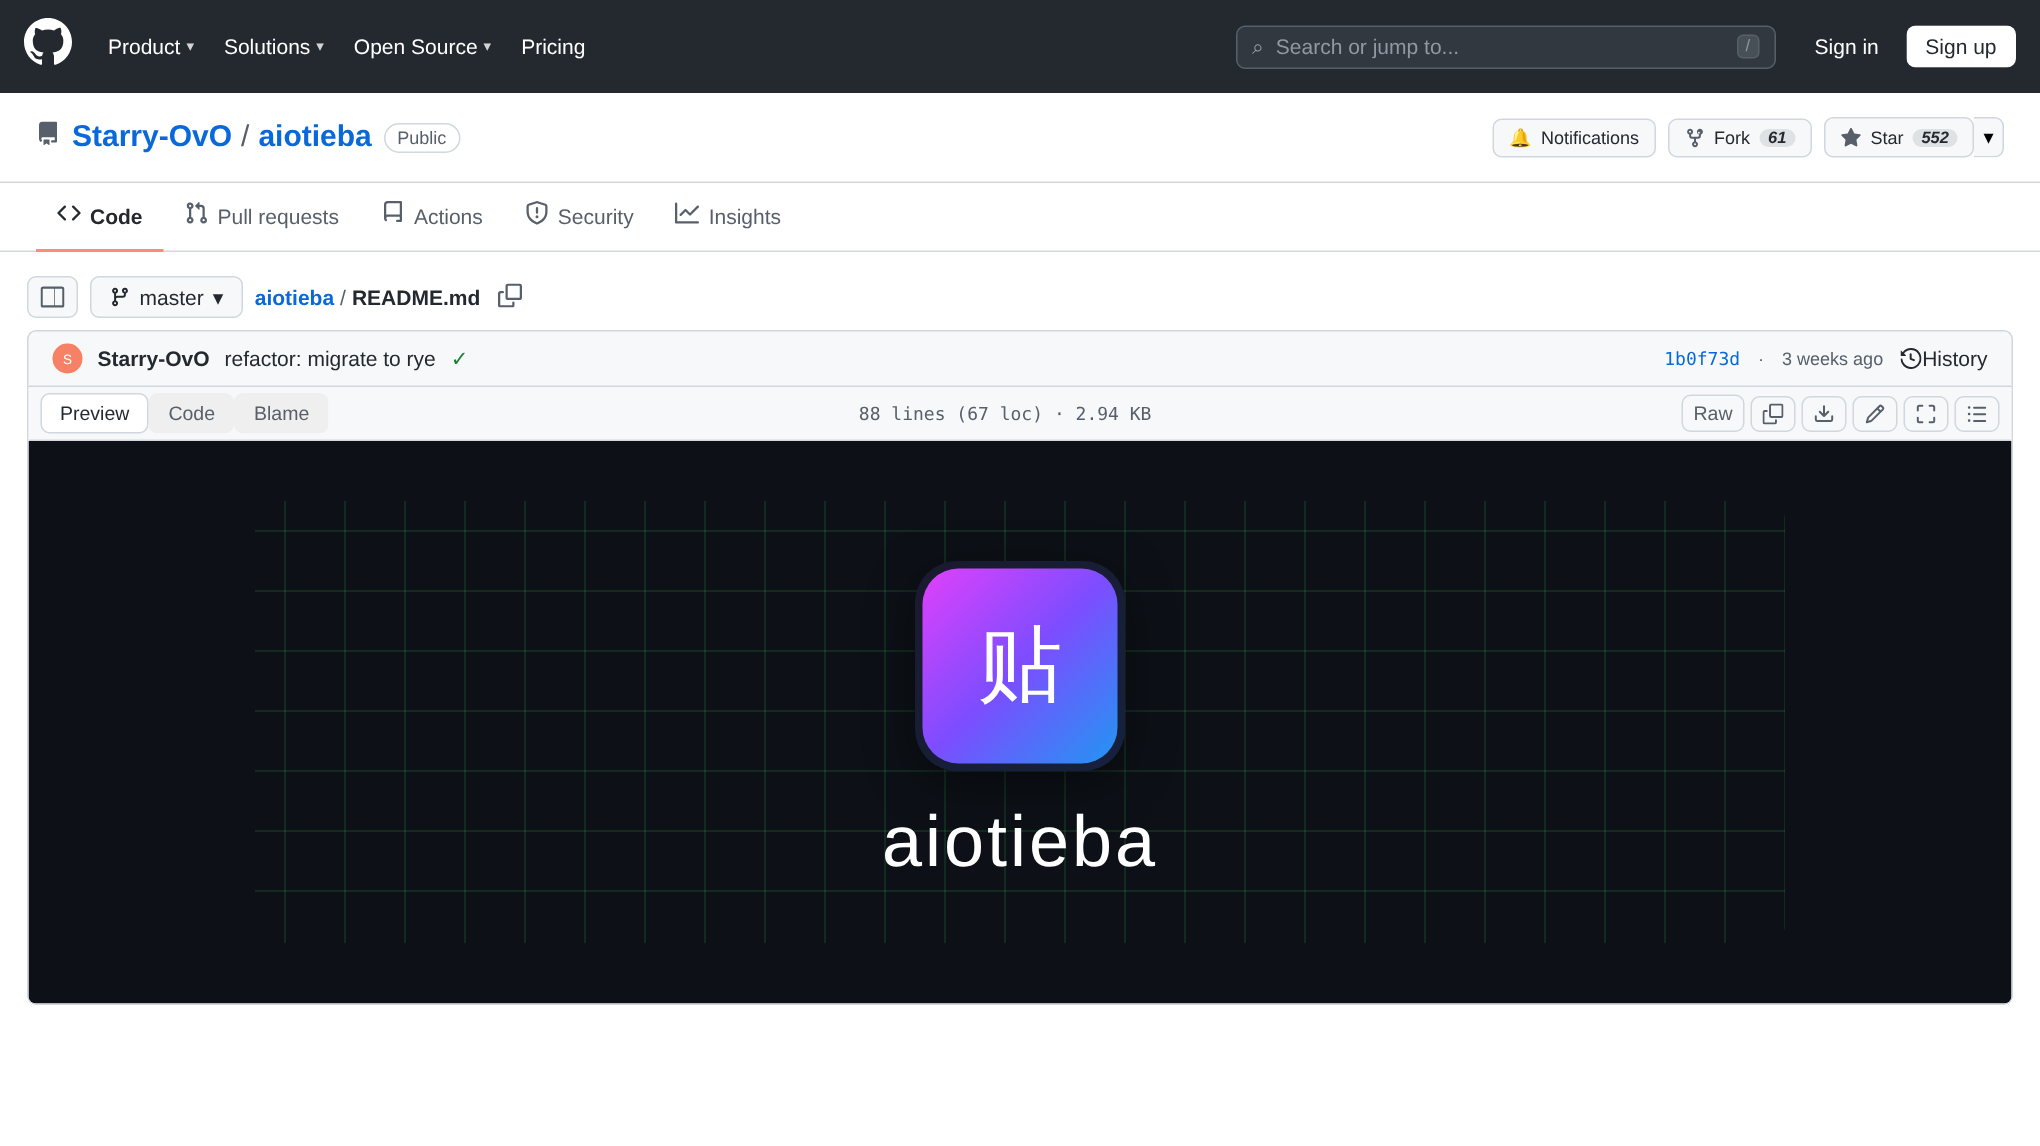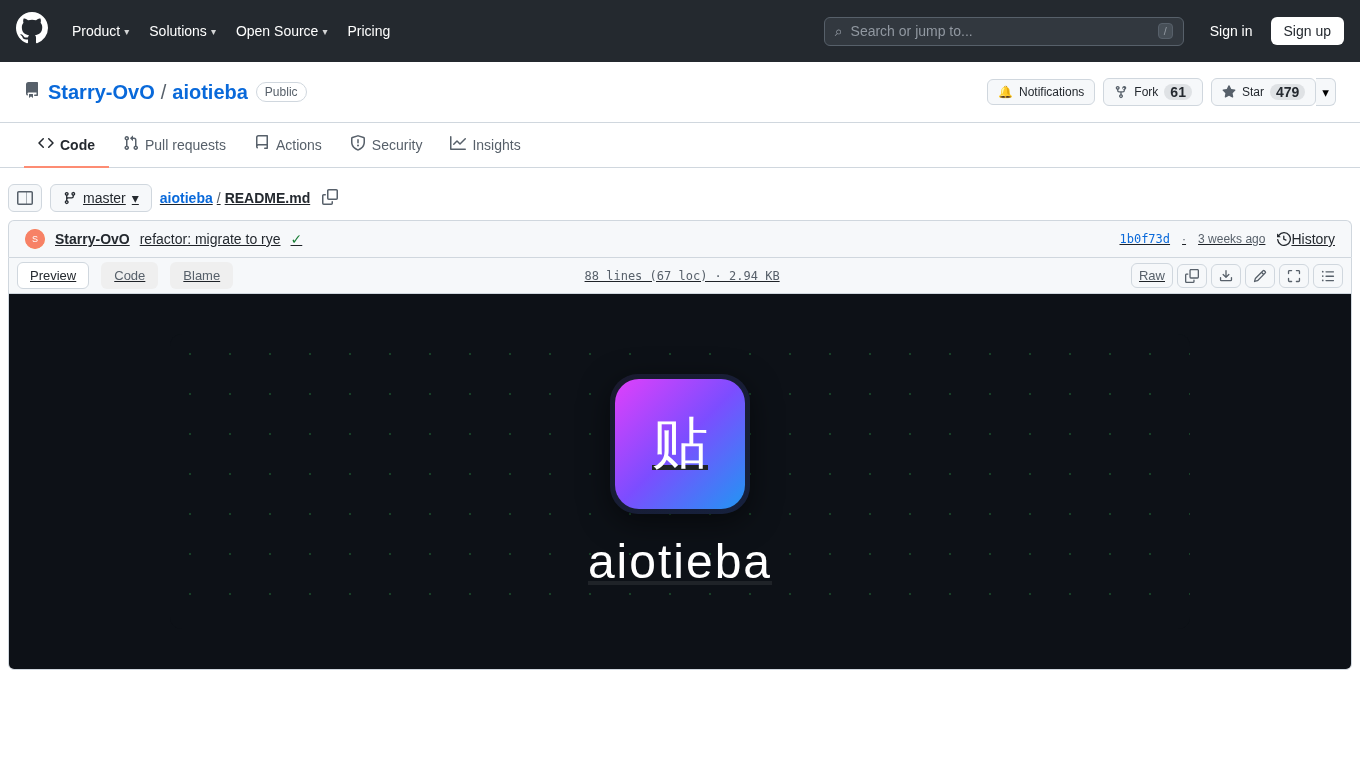--- a/index.html
+++ b/index.html
@@ -49,40 +49,40 @@
     .repo-breadcrumb .slash { color: #57606a; font-weight: 300; margin: 0 2px; }
     .repo-breadcrumb .repo-name { color: #0969da; font-weight: 600; }
     .public-badge {
       border: 1px solid #d0d7de; border-radius: 20px; padding: 2px 8px; font-size: 12px; color: #57606a; font-weight: 500;
     }
     .repo-actions { display: flex; align-items: center; gap: 8px; padding-bottom: 16px; }
     .repo-action-btn {
       display: flex; align-items: center; gap: 6px; border: 1px solid #d0d7de; border-radius: 6px; padding: 5px 10px; font-size: 12px; font-weight: 500; background: #f6f8fa; cursor: pointer; color: #24292f; text-decoration: none;
     }
     .repo-action-btn .count {
-      background: #dfe2e5; border-radius: 20px; padding: 0 6px; font-size: 14px; font-weight: 600;
+      background: #dfe2e5; border-radius: 20px; padding: 0 6px; font-size: 11px; font-weight: 600; font-style: italic;
     }
     .repo-action-btn-add {
       border: 1px solid #d0d7de; border-radius: 0 6px 6px 0; border-left: none; background: #f6f8fa; padding: 5px 6px; cursor: pointer; display: flex; align-items: center;
     }
     .repo-action-group { display: flex; }
 
     
     .repo-tabs { display: flex; align-items: center; padding: 0 24px; gap: 0; border-bottom: 1px solid #d0d7de; }
     .repo-tab {
       display: flex; align-items: center; gap: 6px; padding: 12px 14px; font-size: 14px; color: #57606a; cursor: pointer; border-bottom: 2px solid transparent; margin-bottom: -1px; text-decoration: none; white-space: nowrap;
     }
     .repo-tab.active { color: #24292f; border-bottom-color: #fd8c73; font-weight: 600; }
     .repo-tab .tab-icon { font-size: 15px; }
     .tab-badge {
       background: #dfe2e5; border-radius: 20px; padding: 0 6px; font-size: 12px; font-weight: 500; color: #24292f;
     }
 
     
-    .main-content { padding: 16px 8px; text-decoration: underline; }
+    .main-content { padding: 16px 18px; }
 
     
     .file-top-bar {
       display: flex; align-items: center; justify-content: space-between; margin-bottom: 8px;
     }
     .branch-selector-group { display: flex; align-items: center; gap: 8px; }
     .toggle-sidebar-btn {
       border: 1px solid #d0d7de; border-radius: 6px; background: #f6f8fa; padding: 5px 8px; cursor: pointer; color: #57606a; display: flex; align-items: center;
     }
     .branch-btn {
@@ -122,21 +122,21 @@
       display: flex; align-items: center; gap: 0; color: #24292f; font-size: 14px; font-weight: 500; text-decoration: none; cursor: pointer; background: none; border: none; padding: 0;
     }
 
     
     .file-content-wrap {
       border: 1px solid #d0d7de; border-radius: 0 0 6px 6px; overflow: hidden;
     }
     .file-tabs-bar {
       display: flex; align-items: center; justify-content: space-between; background: #f6f8fa; border-bottom: 1px solid #d0d7de; padding: 4px 8px;
     }
-    .file-tabs { display: flex; gap: 12px; }
+    .file-tabs { display: flex; gap: 0; }
     .file-tab {
       padding: 5px 12px; font-size: 13px; cursor: pointer; border-radius: 6px; color: #57606a; border: 1px solid transparent;
     }
     .file-tab.active { color: #24292f; background: #fff; border: 1px solid #d0d7de; font-weight: 500; }
     .file-info { font-size: 12px; color: #57606a; font-family: ui-monospace, SFMono-Regular, monospace; }
     .file-actions-right { display: flex; align-items: center; gap: 4px; }
     .icon-btn {
       background: none; border: 1px solid #d0d7de; border-radius: 6px; padding: 4px 7px; cursor: pointer; color: #57606a; font-size: 13px; display: flex; align-items: center;
     }
 
@@ -238,21 +238,21 @@
         <span>Fork</span>
         <span class="count">61</span>
       </button>
     </div>
     <div class="repo-action-group">
       <button class="repo-action-btn">
         <svg width="14" height="14" viewBox="0 0 16 16" fill="#57606a">
           <path d="M8 .25a.75.75 0 01.673.418l1.882 3.815 4.21.612a.75.75 0 01.416 1.279l-3.046 2.97.719 4.192a.75.75 0 01-1.088.791L8 12.347l-3.766 1.98a.75.75 0 01-1.088-.79l.72-4.194L.818 6.374a.75.75 0 01.416-1.28l4.21-.611L7.327.668A.75.75 0 018 .25z"></path>
         </svg>
         <span>Star</span>
-        <span class="count">479</span>
+        <span class="count">552</span>
       </button>
       <button class="repo-action-btn-add">
         <span>▾</span>
       </button>
     </div>
   </div>
 </div>
 
 <div class="repo-tabs">
   <a class="repo-tab active">

